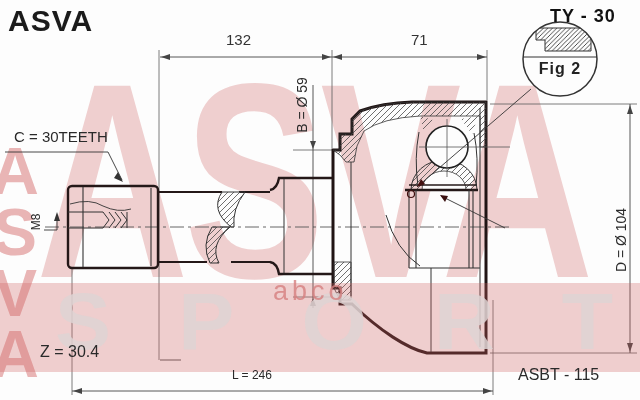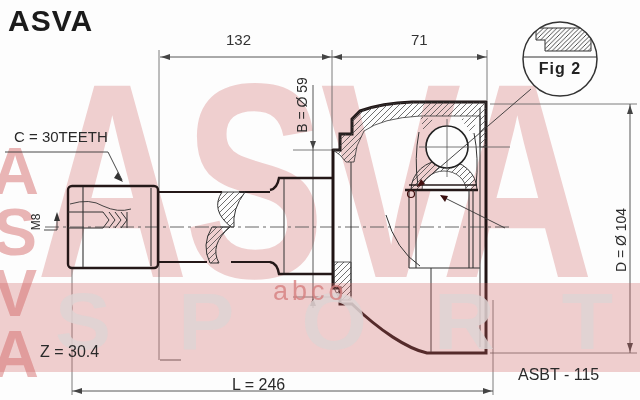--- a/index.html
+++ b/index.html
@@ -165,31 +165,32 @@
         <path d="M523,57 H597" stroke="#333" stroke-width="1"></path>
       </g>
     </g>
   </svg>
 
   <div class="abs band" style="left:0;top:283px;width:640px;height:89px;"></div>
   <div class="abs wm-sport" style="left:55px;top:276px;">SPORT</div>
   <div class="abs wm-small" style="left:273px;top:276px;">abco</div>
 
   <div class="abs logo" style="left:8px;top:4px;">ASVA</div>
+  <div class="abs partcode" style="left:550px;top:6px;">TY - 30</div>
 
   <div class="abs dimnum" style="left:226px;top:31px;">132</div>
   <div class="abs dimnum" style="left:386px;top:31px;margin-left:25px;">71</div>
 
   <div class="abs lbl" style="left:2px;top:128px;margin-left:12px;">C = 30TEETH</div>
 
   <div class="abs lbl rot" style="left:22px;top:214px;width:30px;height:16px;font-size:12px;">M8</div>
 
   <div class="abs lbl rot" style="left:263px;top:97px;width:78px;height:16px;font-size:14px;">B = Ø 59</div>
 
 
   <div class="abs lbl rot" style="left:575px;top:232px;width:92px;height:16px;font-size:14px;">D = Ø 104</div>
 
   <div class="abs lbl" style="left:28px;top:343px;font-size:16px;padding-left:12px;">Z = 30.4</div>
-  <div class="abs lbl" style="left:232px;top:368px;font-size:16px;margin-top:8px;">L = 246</div>
+  <div class="abs lbl" style="left:232px;top:368px;font-size:12px;">L = 246</div>
   <div class="abs lbl" style="left:518px;top:366px;font-size:16px;">ASBT - 115</div>
 
   <div class="abs figlbl" style="left:533px;top:60px;width:54px;text-align:center;">Fig 2</div>
 </div>
 
 </body></html>

